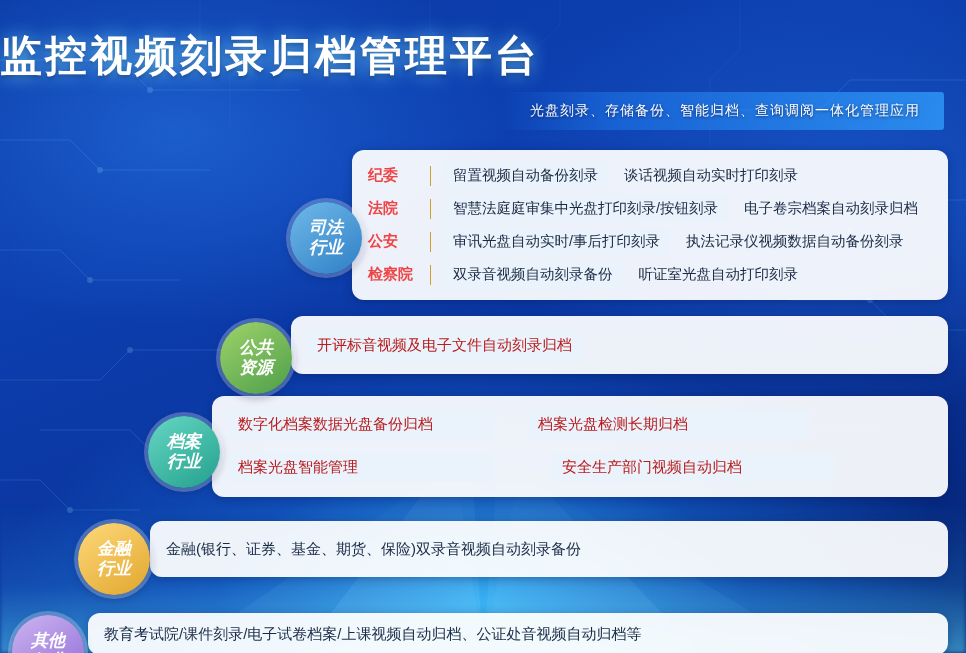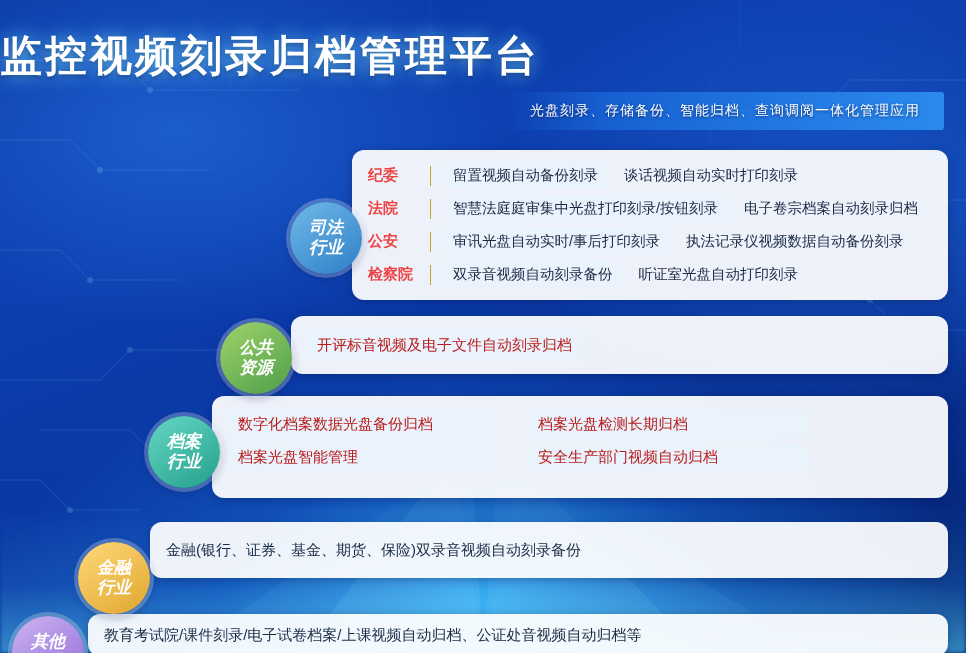--- a/index.html
+++ b/index.html
@@ -87,26 +87,26 @@
   .chip.plain{background:transparent;padding:4px 2px;}
 
   
   #row-public{margin-top:16px;padding-left:9px;}
   #row-public .panel{margin-left:282px;margin-right:18px;}
   #row-public .badge{left:220px;top:6px;background:linear-gradient(145deg,#9fd36a,#4e9e4a);}
 
   
   #row-archive .panel{margin-left:212px;margin-right:18px;}
   #row-archive .badge{left:148px;top:20px;background:linear-gradient(145deg,#66d7c4,#23a08c);}
-  .arow{display:flex;align-items:center;margin-bottom:4px;}
-  .arow:last-child{margin-bottom:12px;}
+  .arow{display:flex;align-items:center;margin-bottom:14px;}
+  .arow:last-child{margin-bottom:1px;gap:24px;}
 
   
   #row-finance .panel{margin-left:150px;margin-right:18px;margin-top:24px;}
-  #row-finance .badge{left:78px;top:20px;background:linear-gradient(145deg,#ffd97a,#e0a62e);}
+  #row-finance .badge{left:78px;top:2px;background:linear-gradient(145deg,#ffd97a,#e0a62e);}
 
   
   #row-other .panel{margin-left:88px;margin-right:18px;}
   #row-other .badge{left:12px;top:2px;background:linear-gradient(145deg,#cdb4f0,#8f6bd8);}
 
   .line-text{font-size:15px;color:#1a2b45;white-space:nowrap;}
   .chip-wide{
     background:#eaf2fb;border-radius:4px;padding:5px 10px;font-size:15px;color:#b91c1c;
     white-space:nowrap;margin-right:24px;
   }

